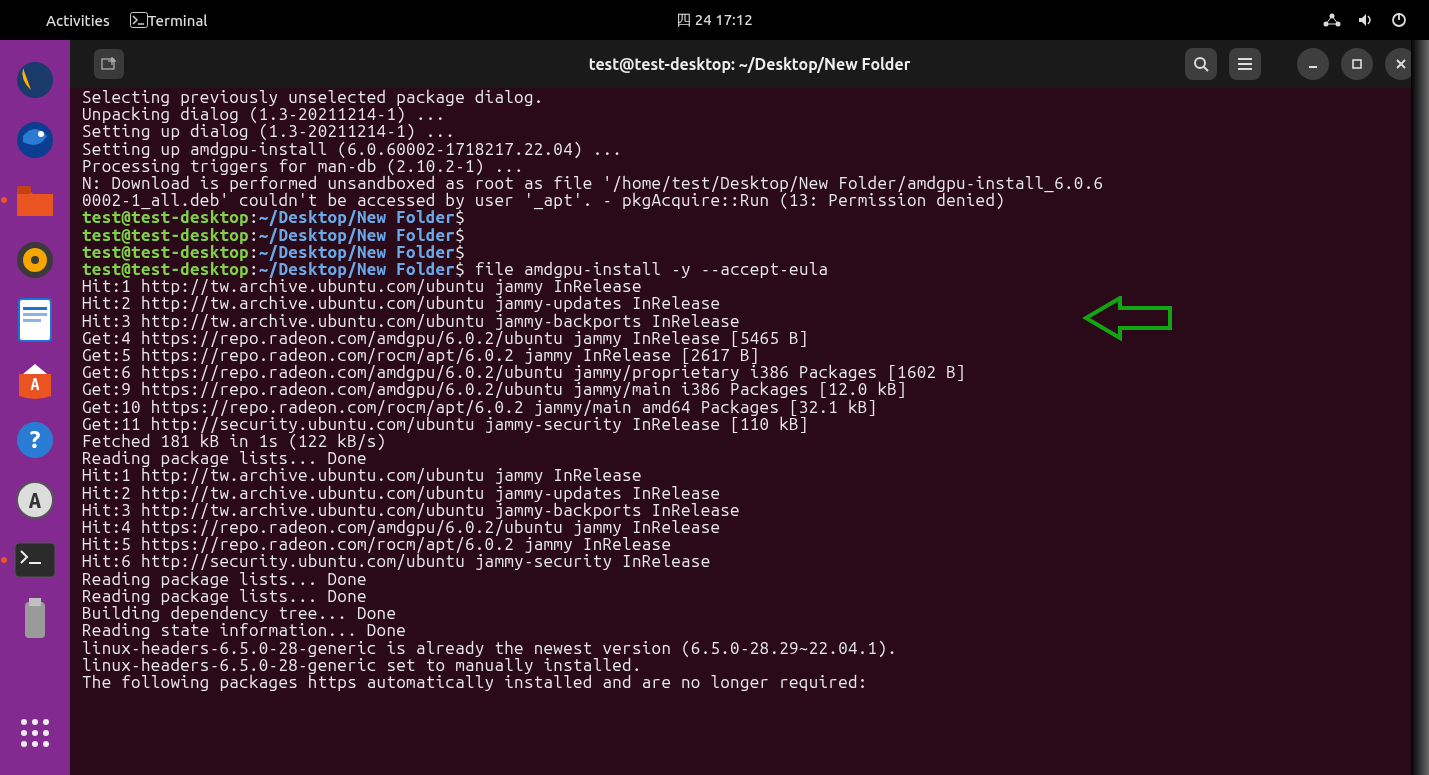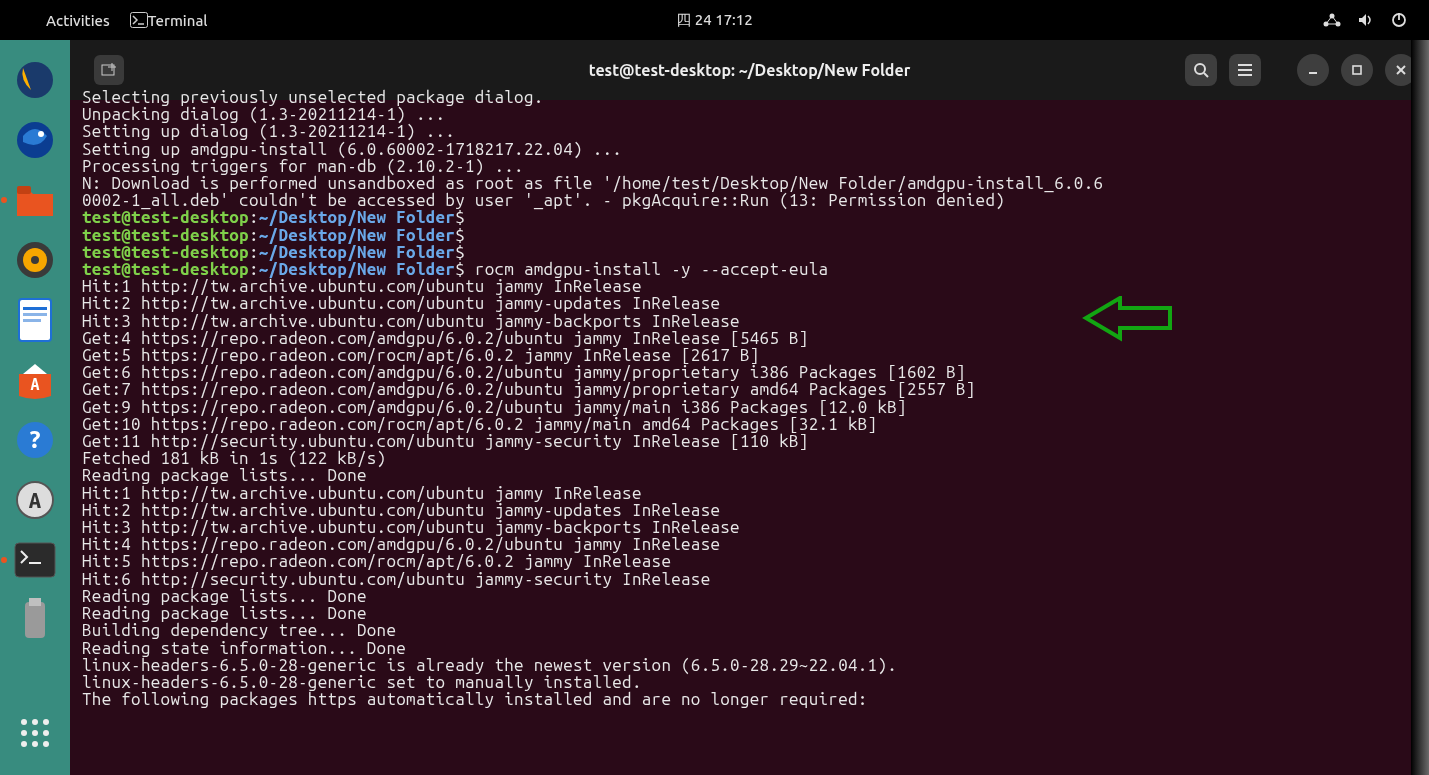--- a/index.html
+++ b/index.html
@@ -1,19 +1,19 @@
 <!DOCTYPE html>
 <html><head>
 <meta charset="utf-8">
 <style>
   * { box-sizing: border-box; }
   html, body { margin:0; padding:0; width:1429px; height:775px; overflow:hidden;
                font-family: "Ubuntu Mono","DejaVu Sans Mono",monospace;
                background:#fafafa; }
-  .desk { position:relative; width:100%; height:100%; background:#5eead4; }
+  .desk { position:relative; width:100%; height:100%; background:#d946ef; }
 
   
   .topbar { position:absolute; top:0; left:0; right:0; height:40px; background:#000;
             color:#ddd; display:flex; align-items:center; font-family:"Ubuntu",sans-serif;
             font-size:15px; font-weight:500; }
   .topbar .left { display:flex; align-items:center; gap:20px; padding-left:46px; }
   .topbar .center { position:absolute; left:50%; transform:translateX(-50%);
                     display:flex; align-items:center; gap:18px; }
   .topbar .right { position:absolute; right:22px; display:flex; align-items:center; gap:16px; }
   .topbar .pill { display:flex; align-items:center; }
@@ -26,21 +26,21 @@
           align-items:center; padding-top:16px; gap:12px; }
   .dock .ico { width:48px; height:48px; border-radius:10px; display:flex;
                align-items:center; justify-content:center; font-size:30px; position:relative; }
   .dock .dot { position:absolute; left:-10px; top:50%; width:6px; height:6px; border-radius:50%;
                background:#e95420; transform:translateY(-50%); }
   .dock .bottom { margin-top:auto; margin-bottom:18px; }
 
   
   .termwin { position:absolute; top:40px; left:70px; right:0; bottom:0;
              background:#2a0a18; overflow:hidden; }
-  .titlebar { height:60px; background:#1a1a1a; display:flex; align-items:center;
+  .titlebar { height:48px; background:#1a1a1a; display:flex; align-items:center;
               position:relative; }
   .titlebar .newtab { width:30px; height:30px; border-radius:6px; background:#3a3a3a;
                       margin-left:24px; display:flex; align-items:center;
                       justify-content:center; color:#ddd; }
   .titlebar .wtitle { position:absolute; left:50%; transform:translateX(-50%);
                       color:#eee; font-family:"Ubuntu",sans-serif; font-weight:700;
                       font-size:16px; }
   .titlebar .wcontrols { position:absolute; right:12px; display:flex; gap:12px; align-items:center; }
   .titlebar .rbtn { width:32px; height:32px; border-radius:50%; background:#3e3e3e;
                     display:flex; align-items:center; justify-content:center; color:#ddd; }
@@ -238,30 +238,29 @@
           <div class="line">Setting up dialog (1.3-20211214-1) ...</div>
           <div class="line">Setting up amdgpu-install (6.0.60002-1718217.22.04) ...</div>
           <div class="line">Processing triggers for man-db (2.10.2-1) ...</div>
           <div class="line">N: Download is performed unsandboxed as root as file '/home/test/Desktop/New Folder/amdgpu-install_6.0.6</div>
           <div class="line">0002-1_all.deb' couldn't be accessed by user '_apt'. - pkgAcquire::Run (13: Permission denied)</div>
         </div>
       <div id="prompts">
           <div class="line"><span class="g">test@test-desktop</span><span class="w">:</span><span class="b">~/Desktop/New Folder</span><span class="w">$</span></div>
           <div class="line"><span class="g">test@test-desktop</span><span class="w">:</span><span class="b">~/Desktop/New Folder</span><span class="w">$</span></div>
           <div class="line"><span class="g">test@test-desktop</span><span class="w">:</span><span class="b">~/Desktop/New Folder</span><span class="w">$</span></div>
-          <div class="line"><span class="g">test@test-desktop</span><span class="w">:</span><span class="b">~/Desktop/New Folder</span><span class="w">$</span> <span class="w">rocm amdgpu-install -y --accept-eula</span></div>
+          <div class="line"><span class="g">test@test-desktop</span><span class="w">:</span><span class="b">~/Desktop/New Folder</span><span class="w">$</span> <span class="w">file amdgpu-install -y --accept-eula</span></div>
         </div>
       <div id="post-lines">
           <div class="line">Hit:1 http://tw.archive.ubuntu.com/ubuntu jammy InRelease</div>
           <div class="line">Hit:2 http://tw.archive.ubuntu.com/ubuntu jammy-updates InRelease</div>
           <div class="line">Hit:3 http://tw.archive.ubuntu.com/ubuntu jammy-backports InRelease</div>
           <div class="line">Get:4 https://repo.radeon.com/amdgpu/6.0.2/ubuntu jammy InRelease [5465 B]</div>
           <div class="line">Get:5 https://repo.radeon.com/rocm/apt/6.0.2 jammy InRelease [2617 B]</div>
           <div class="line">Get:6 https://repo.radeon.com/amdgpu/6.0.2/ubuntu jammy/proprietary i386 Packages [1602 B]</div>
-          <div class="line">Get:7 https://repo.radeon.com/amdgpu/6.0.2/ubuntu jammy/proprietary amd64 Packages [2557 B]</div>
           <div class="line">Get:9 https://repo.radeon.com/amdgpu/6.0.2/ubuntu jammy/main i386 Packages [12.0 kB]</div>
           <div class="line">Get:10 https://repo.radeon.com/rocm/apt/6.0.2 jammy/main amd64 Packages [32.1 kB]</div>
           <div class="line">Get:11 http://security.ubuntu.com/ubuntu jammy-security InRelease [110 kB]</div>
           <div class="line">Fetched 181 kB in 1s (122 kB/s)</div>
           <div class="line">Reading package lists... Done</div>
           <div class="line">Hit:1 http://tw.archive.ubuntu.com/ubuntu jammy InRelease</div>
           <div class="line">Hit:2 http://tw.archive.ubuntu.com/ubuntu jammy-updates InRelease</div>
           <div class="line">Hit:3 http://tw.archive.ubuntu.com/ubuntu jammy-backports InRelease</div>
           <div class="line">Hit:4 https://repo.radeon.com/amdgpu/6.0.2/ubuntu jammy InRelease</div>
           <div class="line">Hit:5 https://repo.radeon.com/rocm/apt/6.0.2 jammy InRelease</div>

